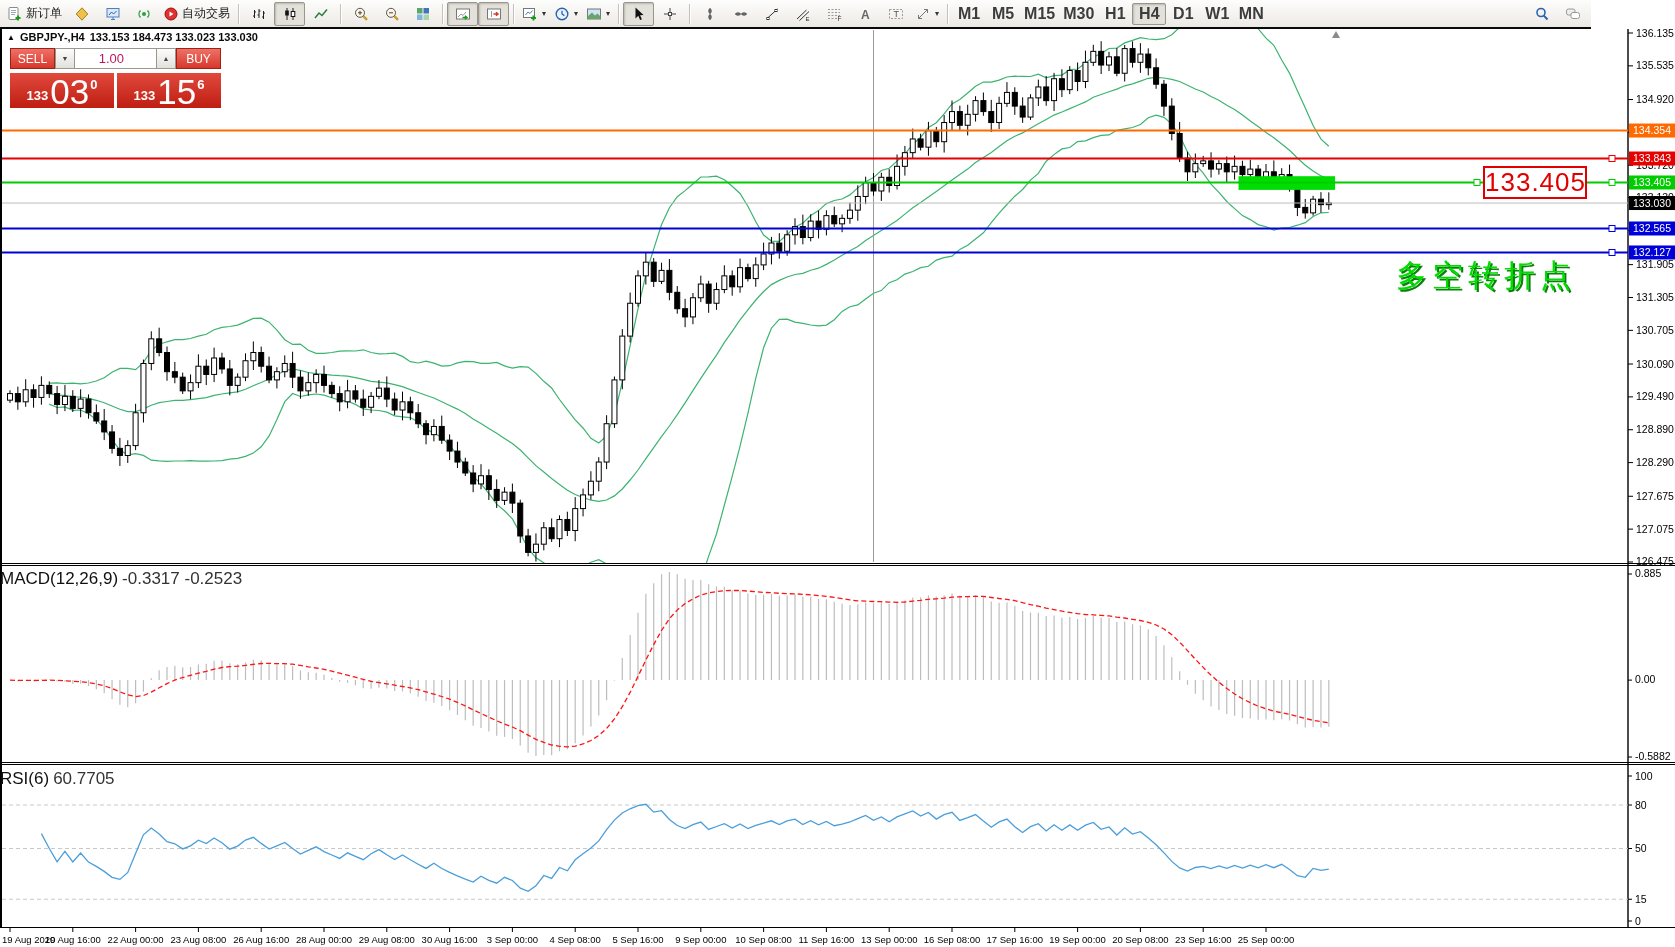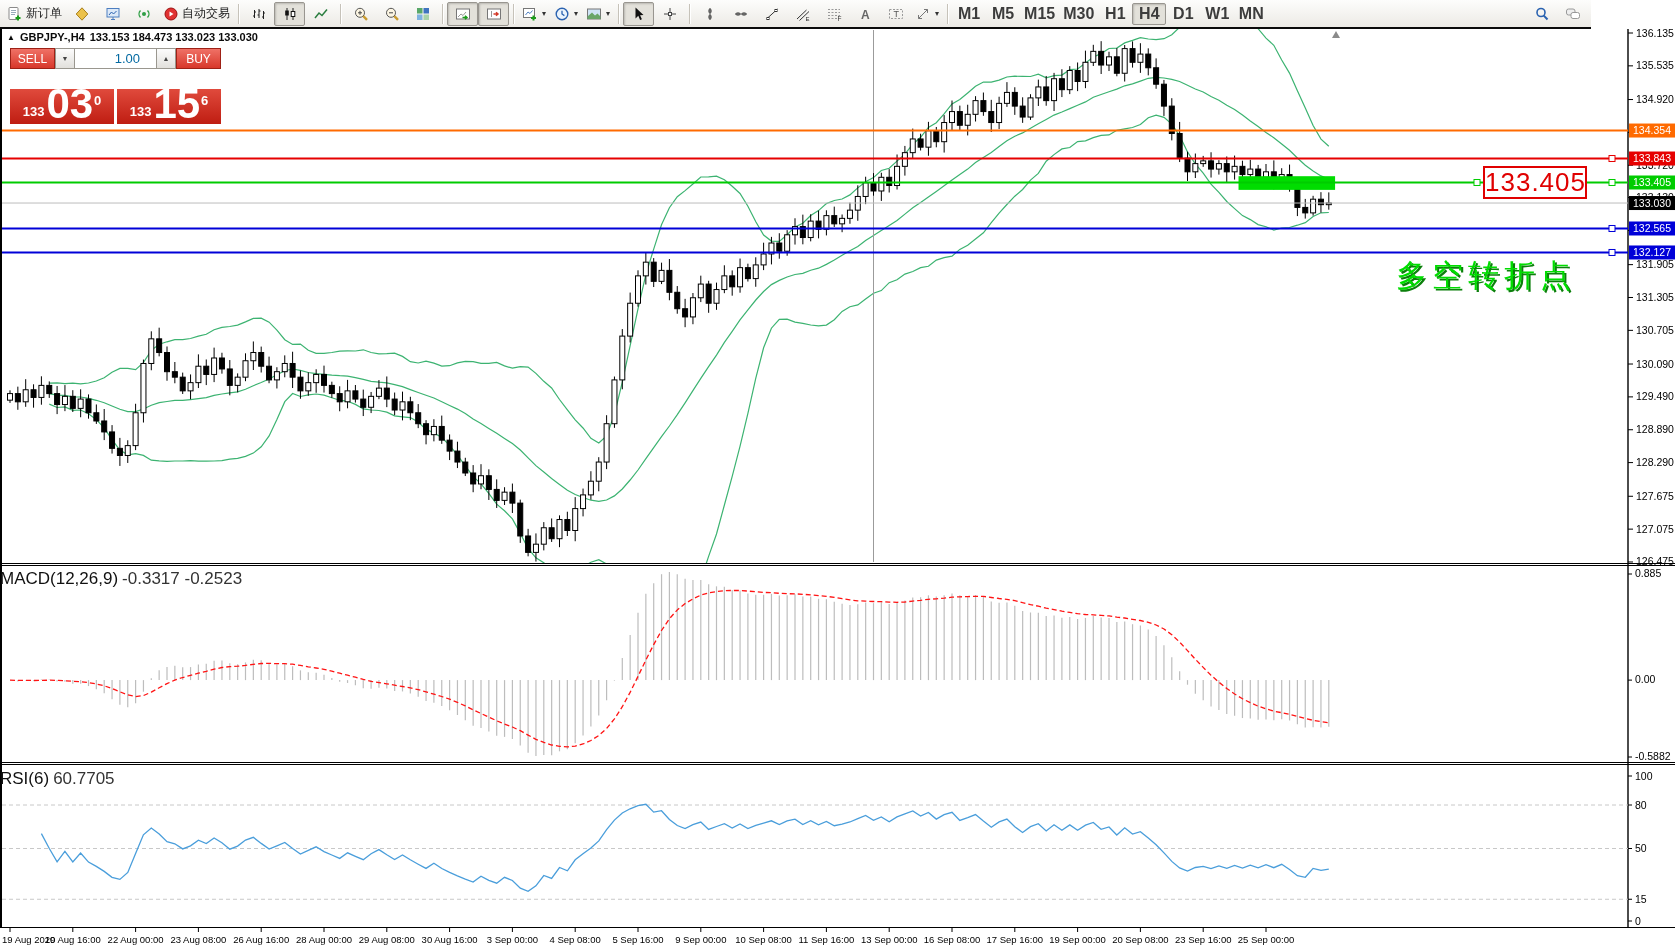--- a/index.html
+++ b/index.html
@@ -20,26 +20,26 @@
   .tb-spacer{flex:1}
   #symbol-line{position:absolute;left:7px;top:31px;z-index:20;font-size:11px;font-weight:bold;color:#0a0a0a;display:flex;align-items:center;gap:5px}
   #symbol-line .tri{font-size:8px}
   #trade-panel{position:absolute;left:10px;top:48px;width:211px;z-index:20}
   .tp-row1{display:flex;height:21px}
   .tp-sell,.tp-buy{width:45px;background:linear-gradient(#ef7166,#d8382b);border:1px solid #9e2116;color:#fff;
        font-size:12px;font-weight:normal;display:flex;align-items:center;justify-content:center;box-sizing:border-box}
   .tp-spin{width:20px;box-sizing:border-box;background:linear-gradient(#fcfcfc,#e2e0dc);border:1px solid #9a978f;
        display:flex;align-items:center;justify-content:center;font-size:7px;color:#444}
   .tp-value{flex:1;box-sizing:border-box;background:#fff;border-top:1px solid #9a978f;border-bottom:1px solid #9a978f;
-       display:flex;align-items:center;justify-content:flex-end;padding-right:16px;font-size:13px;color:#0369a1}
-  .tp-row2{display:flex;gap:3px;margin-top:20px;height:35px}
+       display:flex;align-items:center;justify-content:flex-end;padding-right:32px;font-size:13px;color:#be185d}
+  .tp-row2{display:flex;gap:3px;margin-top:4px;height:35px}
   .tp-price{flex:1;background:linear-gradient(#e04a3c,#bf1d12);display:flex;align-items:flex-end;justify-content:center;
        color:#fff;padding-bottom:0px;cursor:default}
   .tp-prefix{font-size:13px;font-weight:bold;margin:0 2px 5px 0}
-  .tp-big{font-size:42px;font-weight:bold;line-height:.92}
+  .tp-big{font-size:35px;font-weight:normal;line-height:.92}
   .tp-sup{font-size:13px;font-weight:bold;margin:0 0 16px 1px}
   #macd-label,#rsi-label{position:absolute;left:0;z-index:20;font-size:17px;color:#111}
   #macd-label{top:569px}
   #rsi-label{top:769px}
   #macd-label .vals,#rsi-label .vals{margin-left:4px;color:#333}
   #price-callout{position:absolute;left:1483px;top:166px;width:100px;height:29px;background:#fff;border:2px solid #e00000;
        color:#e00000;font-size:26px;line-height:28px;text-align:center;letter-spacing:1px;z-index:20}
   #cn-note{position:absolute;left:1396px;top:255px;z-index:20;font-size:31px;font-weight:normal;letter-spacing:5px;
        color:#00dc00;text-shadow:2px 2px 0 #0c7f0c}
 </style>

